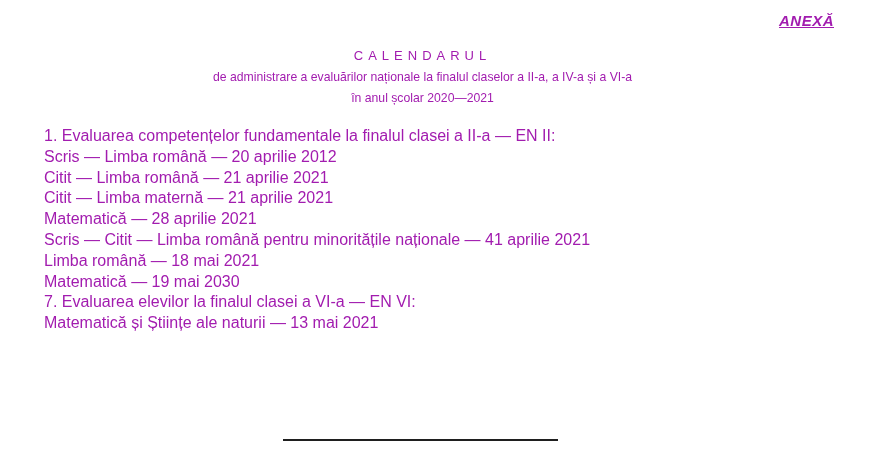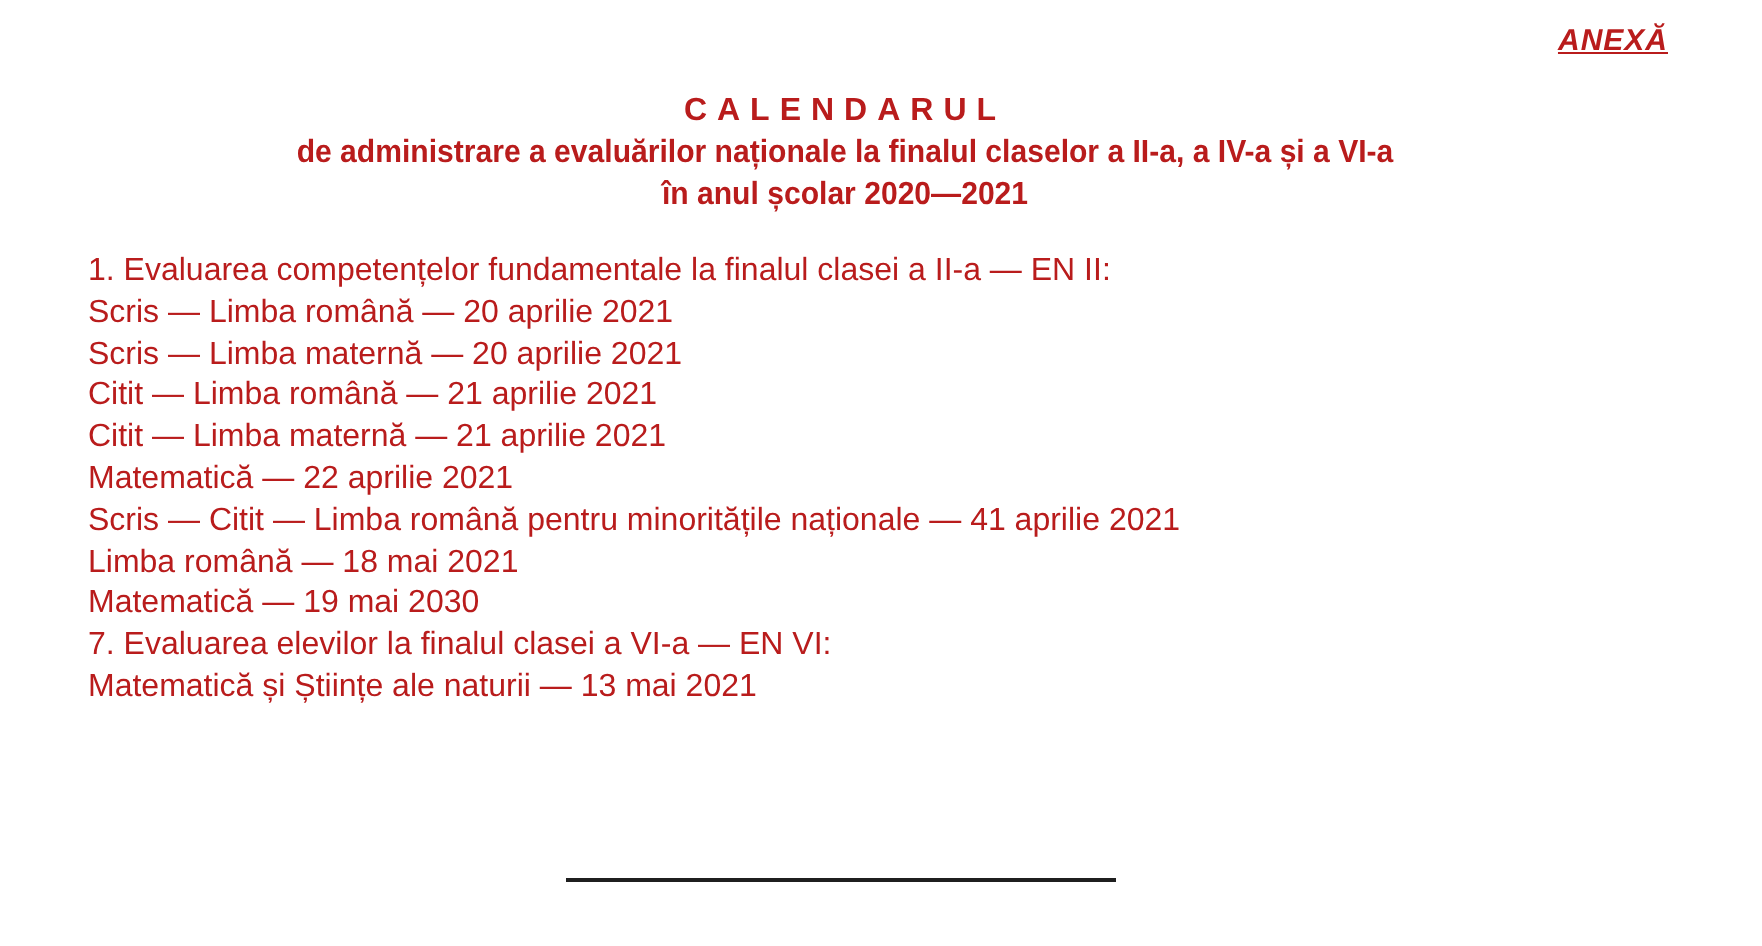--- a/index.html
+++ b/index.html
@@ -6,41 +6,41 @@
     margin: 0;
     padding: 0;
     background: #ffffff;
   }
   .page {
     position: relative;
     width: 881px;
     height: 473px;
     background: #ffffff;
     font-family: "Liberation Sans", "DejaVu Sans", sans-serif;
-    color: #b91c1c;
+    color: #a21caf;
     overflow: hidden;
   }
   .annex {
     position: absolute;
     top: 12px;
     right: 47px;
     font-size: 15px;
     font-weight: bold;
     font-style: italic;
     text-decoration: underline;
     letter-spacing: 0.5px;
   }
   .title-block {
     position: absolute;
     top: 45px;
     left: 0;
     width: 845px;
     text-align: center;
-    font-weight: bold;
-    font-size: 16px;
+    font-weight: normal;
+    font-size: 13px;
     line-height: 21px;
   }
   .title-main {
     letter-spacing: 5px;
   }
   .title-sub {
     transform: scaleX(0.94);
     transform-origin: 50% 50%;
   }
   .doc-body {
@@ -72,25 +72,24 @@
   <div class="annex">ANEXĂ</div>
 
   <div class="title-block">
     <div class="title-main">CALENDARUL</div>
     <div class="title-sub">de administrare a evaluărilor naționale la finalul claselor a II-a, a IV-a și a VI-a</div>
     <div class="title-sub">în anul școlar 2020—2021</div>
   </div>
 
   <div class="doc-body" id="doc-body">
       <div class="line">1. Evaluarea competențelor fundamentale la finalul clasei a II-a — EN II:</div>
-      <div class="line">Scris — Limba română — 20 aprilie 2021</div>
-      <div class="line">Scris — Limba maternă — 20 aprilie 2021</div>
+      <div class="line">Scris — Limba română — 20 aprilie 2012</div>
       <div class="line">Citit — Limba română — 21 aprilie 2021</div>
       <div class="line">Citit — Limba maternă — 21 aprilie 2021</div>
-      <div class="line">Matematică — 22 aprilie 2021</div>
+      <div class="line">Matematică — 28 aprilie 2021</div>
       <div class="line">Scris — Citit — Limba română pentru minoritățile naționale — 41 aprilie 2021</div>
       <div class="line">Limba română — 18 mai 2021</div>
       <div class="line">Matematică — 19 mai 2030</div>
       <div class="line">7. Evaluarea elevilor la finalul clasei a VI-a — EN VI:</div>
       <div class="line">Matematică și Științe ale naturii — 13 mai 2021</div>
     </div>
 
   <div class="bottom-rule"></div>
 
 </div>

